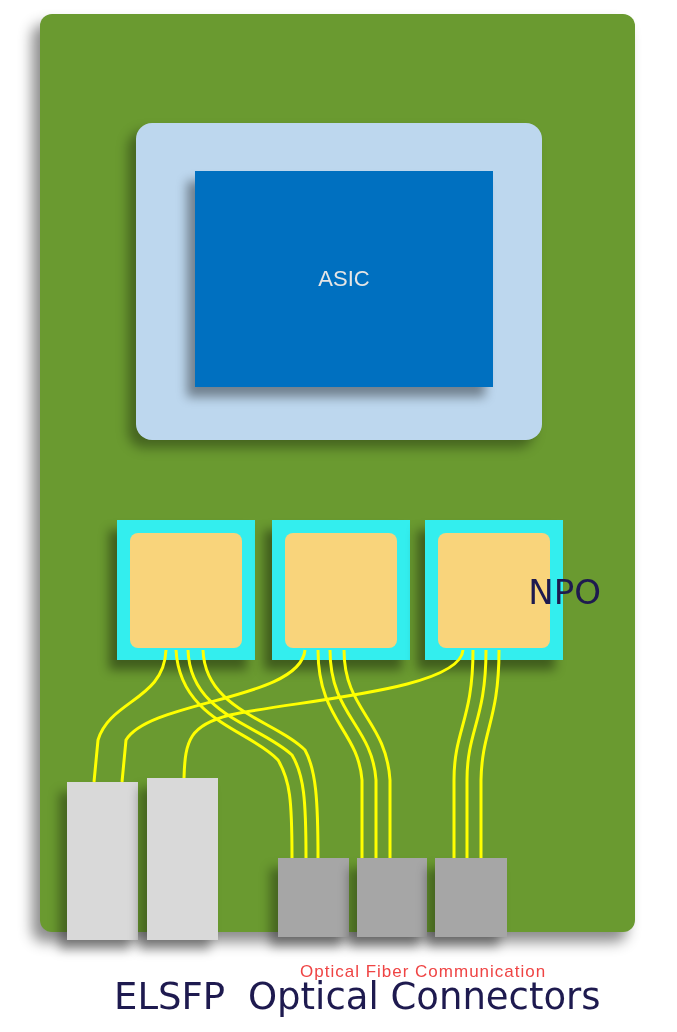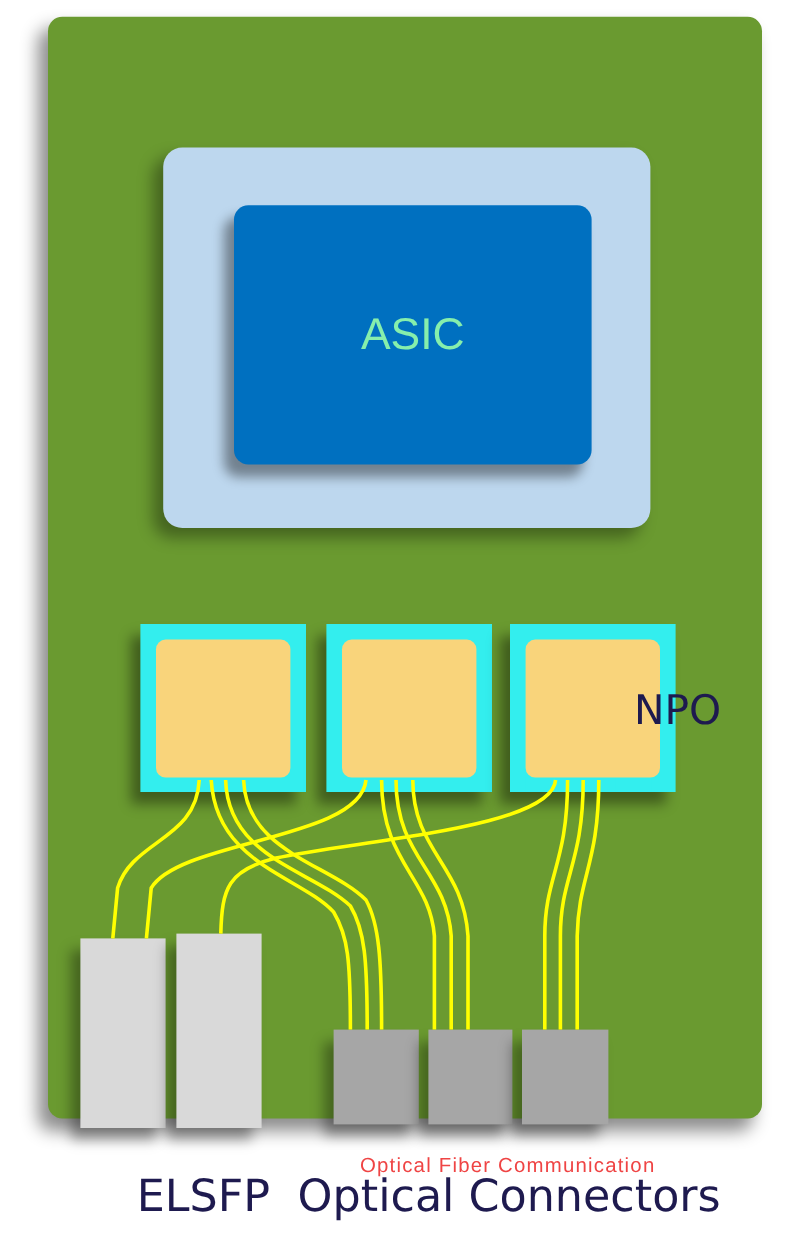--- a/index.html
+++ b/index.html
@@ -1,20 +1,20 @@
 <!DOCTYPE html>
 <html><head>
 <meta charset="utf-8">
 <style>
   html,body{margin:0;padding:0;background:#ffffff;}
   body{width:677px;height:1032px;position:relative;overflow:hidden;font-family:"Liberation Sans",sans-serif;}
   .abs{position:absolute;}
   #board{left:40px;top:14px;width:595px;height:918px;border-radius:12px;box-shadow:-8px 10px 14px rgba(0,0,0,0.45);}
   #pkg{left:136px;top:123px;width:406px;height:317px;border-radius:16px;box-shadow:-8px 8px 12px rgba(0,0,0,0.35);}
-  #asic{left:195px;top:171px;width:298px;height:216px;border-radius:12px;box-shadow:-8px 10px 10px rgba(0,0,0,0.4);display:flex;align-items:center;justify-content:center;color:#86efac;font-size:37px;}
+  #asic{left:195px;top:171px;width:298px;height:216px;border-radius:0;box-shadow:-8px 10px 10px rgba(0,0,0,0.4);display:flex;align-items:center;justify-content:center;color:#e5e5e5;font-size:22px;}
   .npo{width:138px;height:140px;padding-left:44px;}
   .npo .frame{position:absolute;left:0;top:0;width:138px;height:140px;box-shadow:-8px 10px 10px rgba(0,0,0,0.4);}
   .npo .notch-l{position:absolute;left:13px;top:125px;width:34px;height:15px;background:#6a9a30;}
   .npo .notch-r{position:absolute;left:88px;top:127px;width:30px;height:13px;background:#6a9a30;}
   .npo .chip{position:absolute;left:13px;top:13px;width:112px;height:115px;border-radius:8px;}
   .npo .lbl{position:absolute;right:6px;top:52px;font-family:"DejaVu Sans",sans-serif;font-size:34px;color:#1e1a4f;}
   .elsfp{box-shadow:-8px 10px 10px rgba(0,0,0,0.35);}
   .conn{box-shadow:-8px 10px 10px rgba(0,0,0,0.35);}
   #fibers{left:0;top:0;width:677px;height:1032px;pointer-events:none;}
   .cap{font-family:"DejaVu Sans",sans-serif;color:#1e1a4f;font-size:37px;top:975px;}

